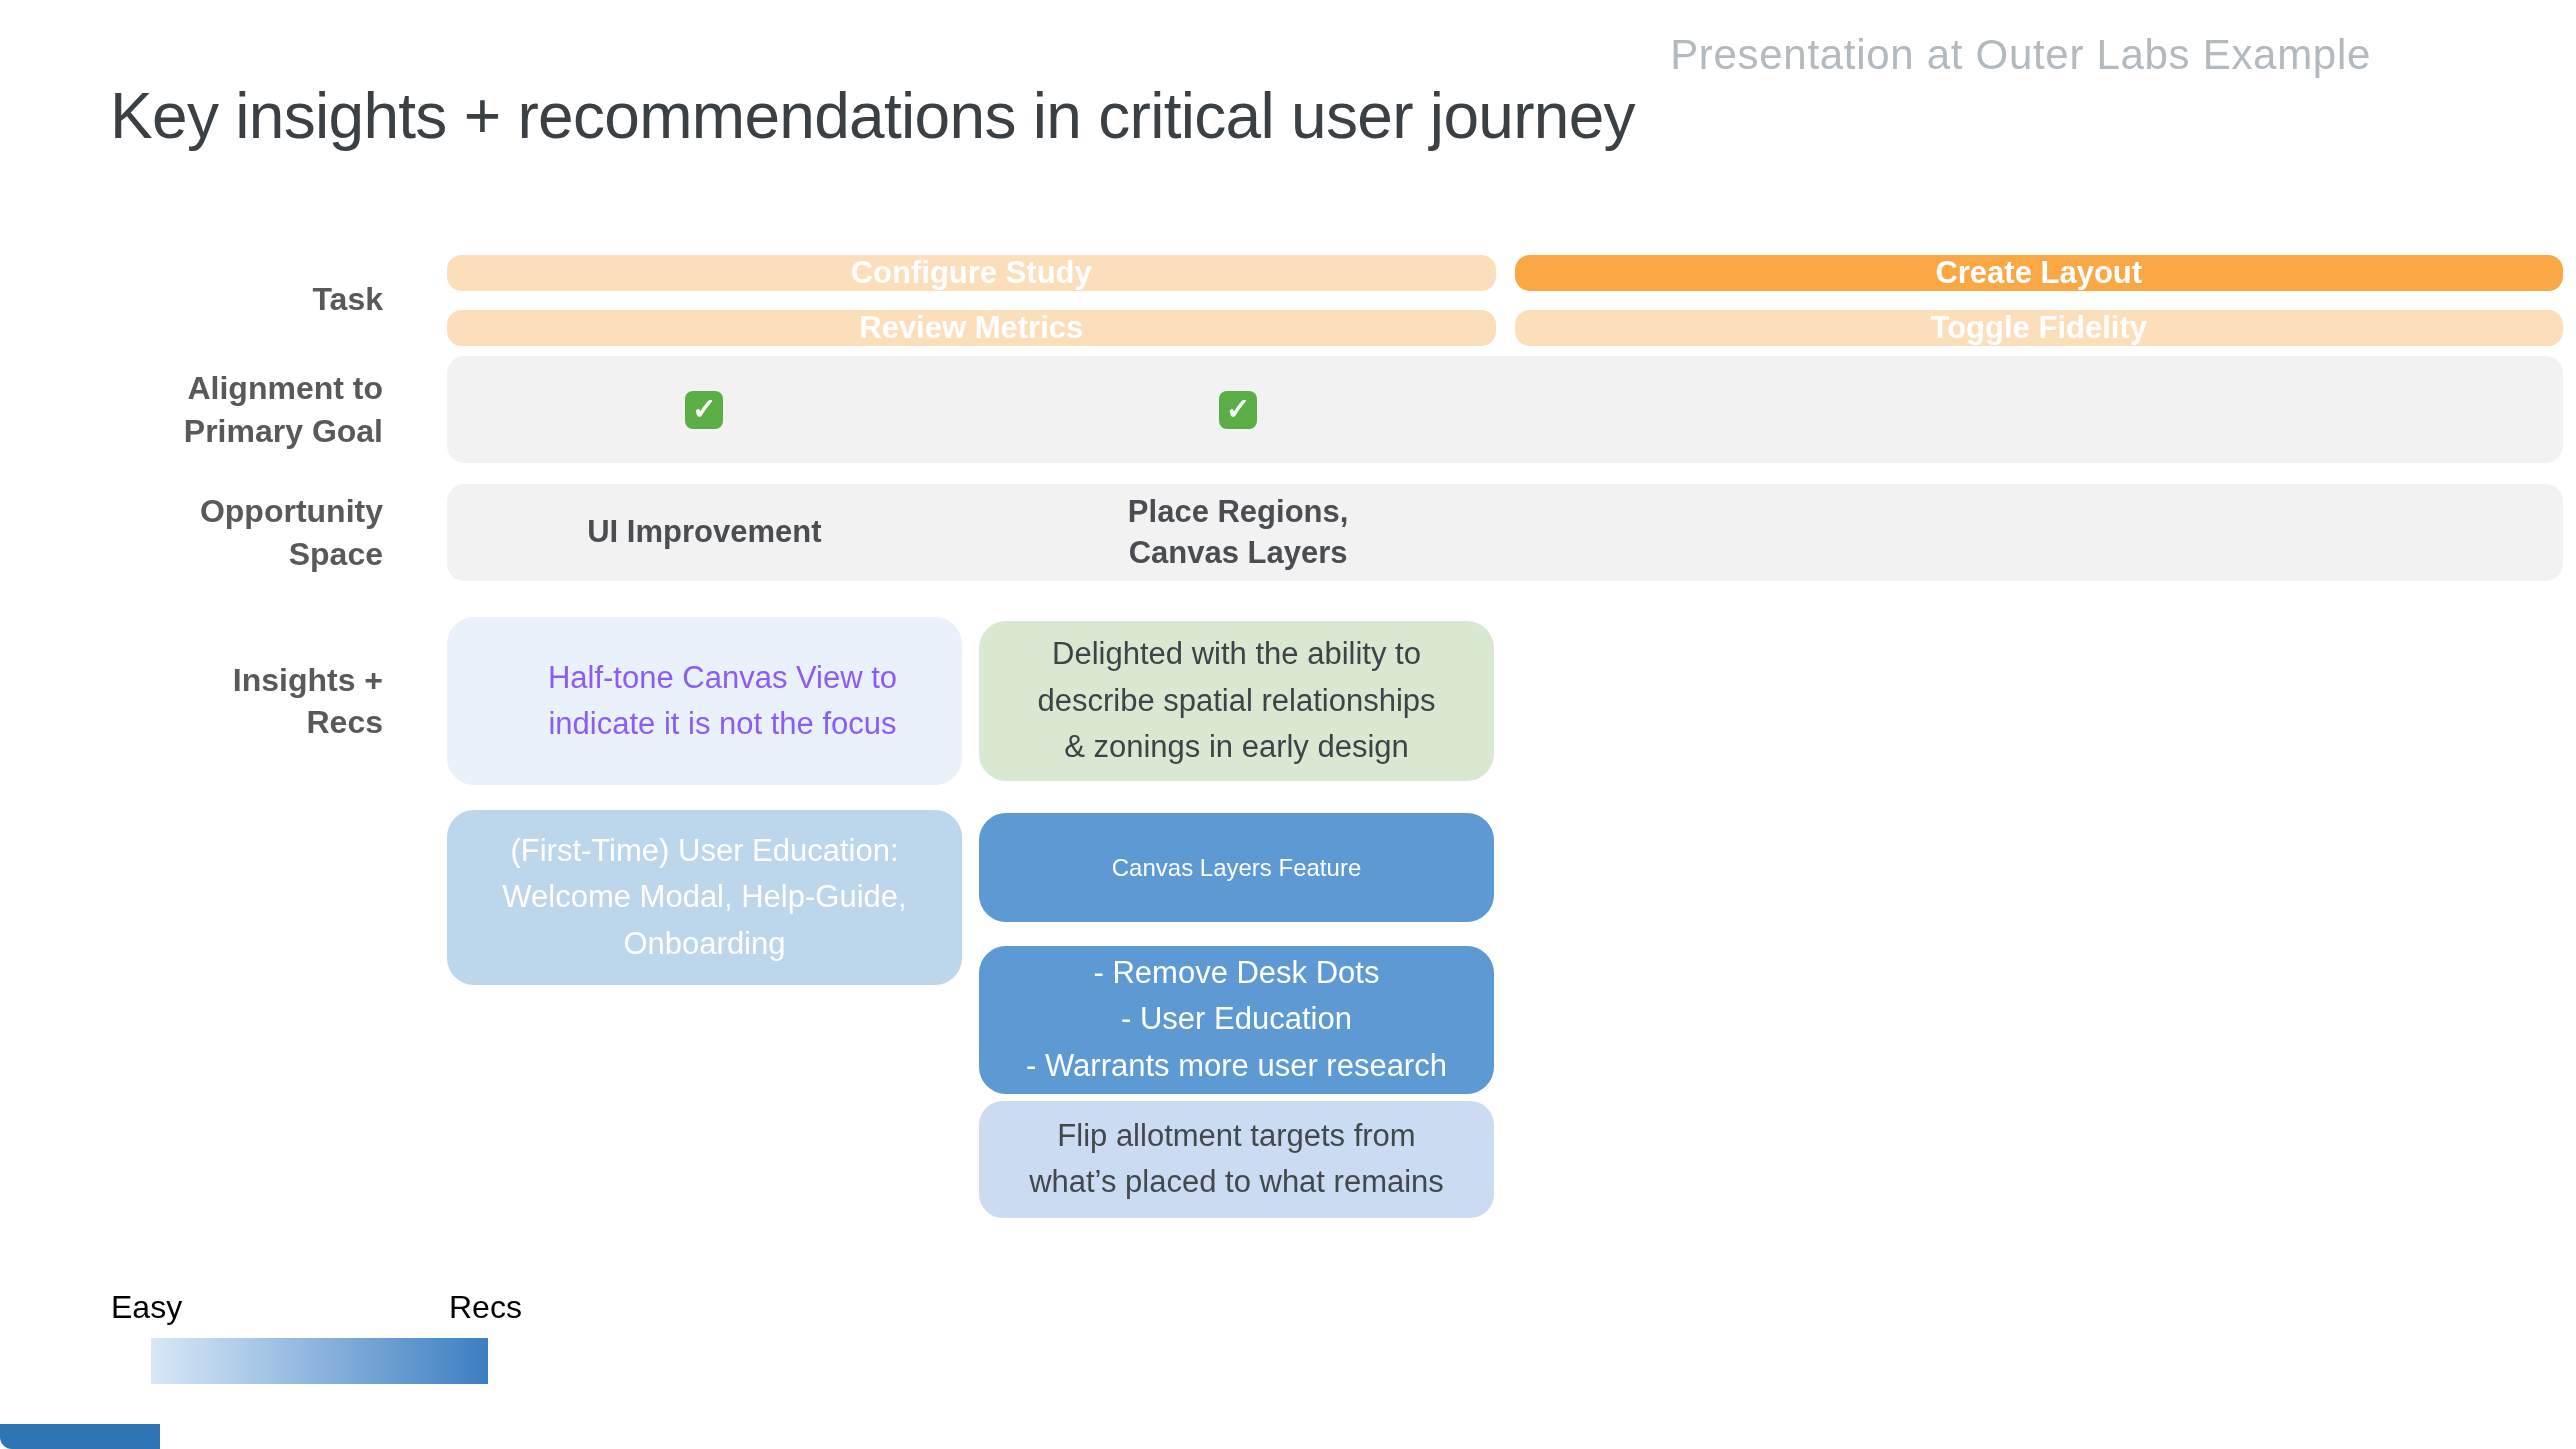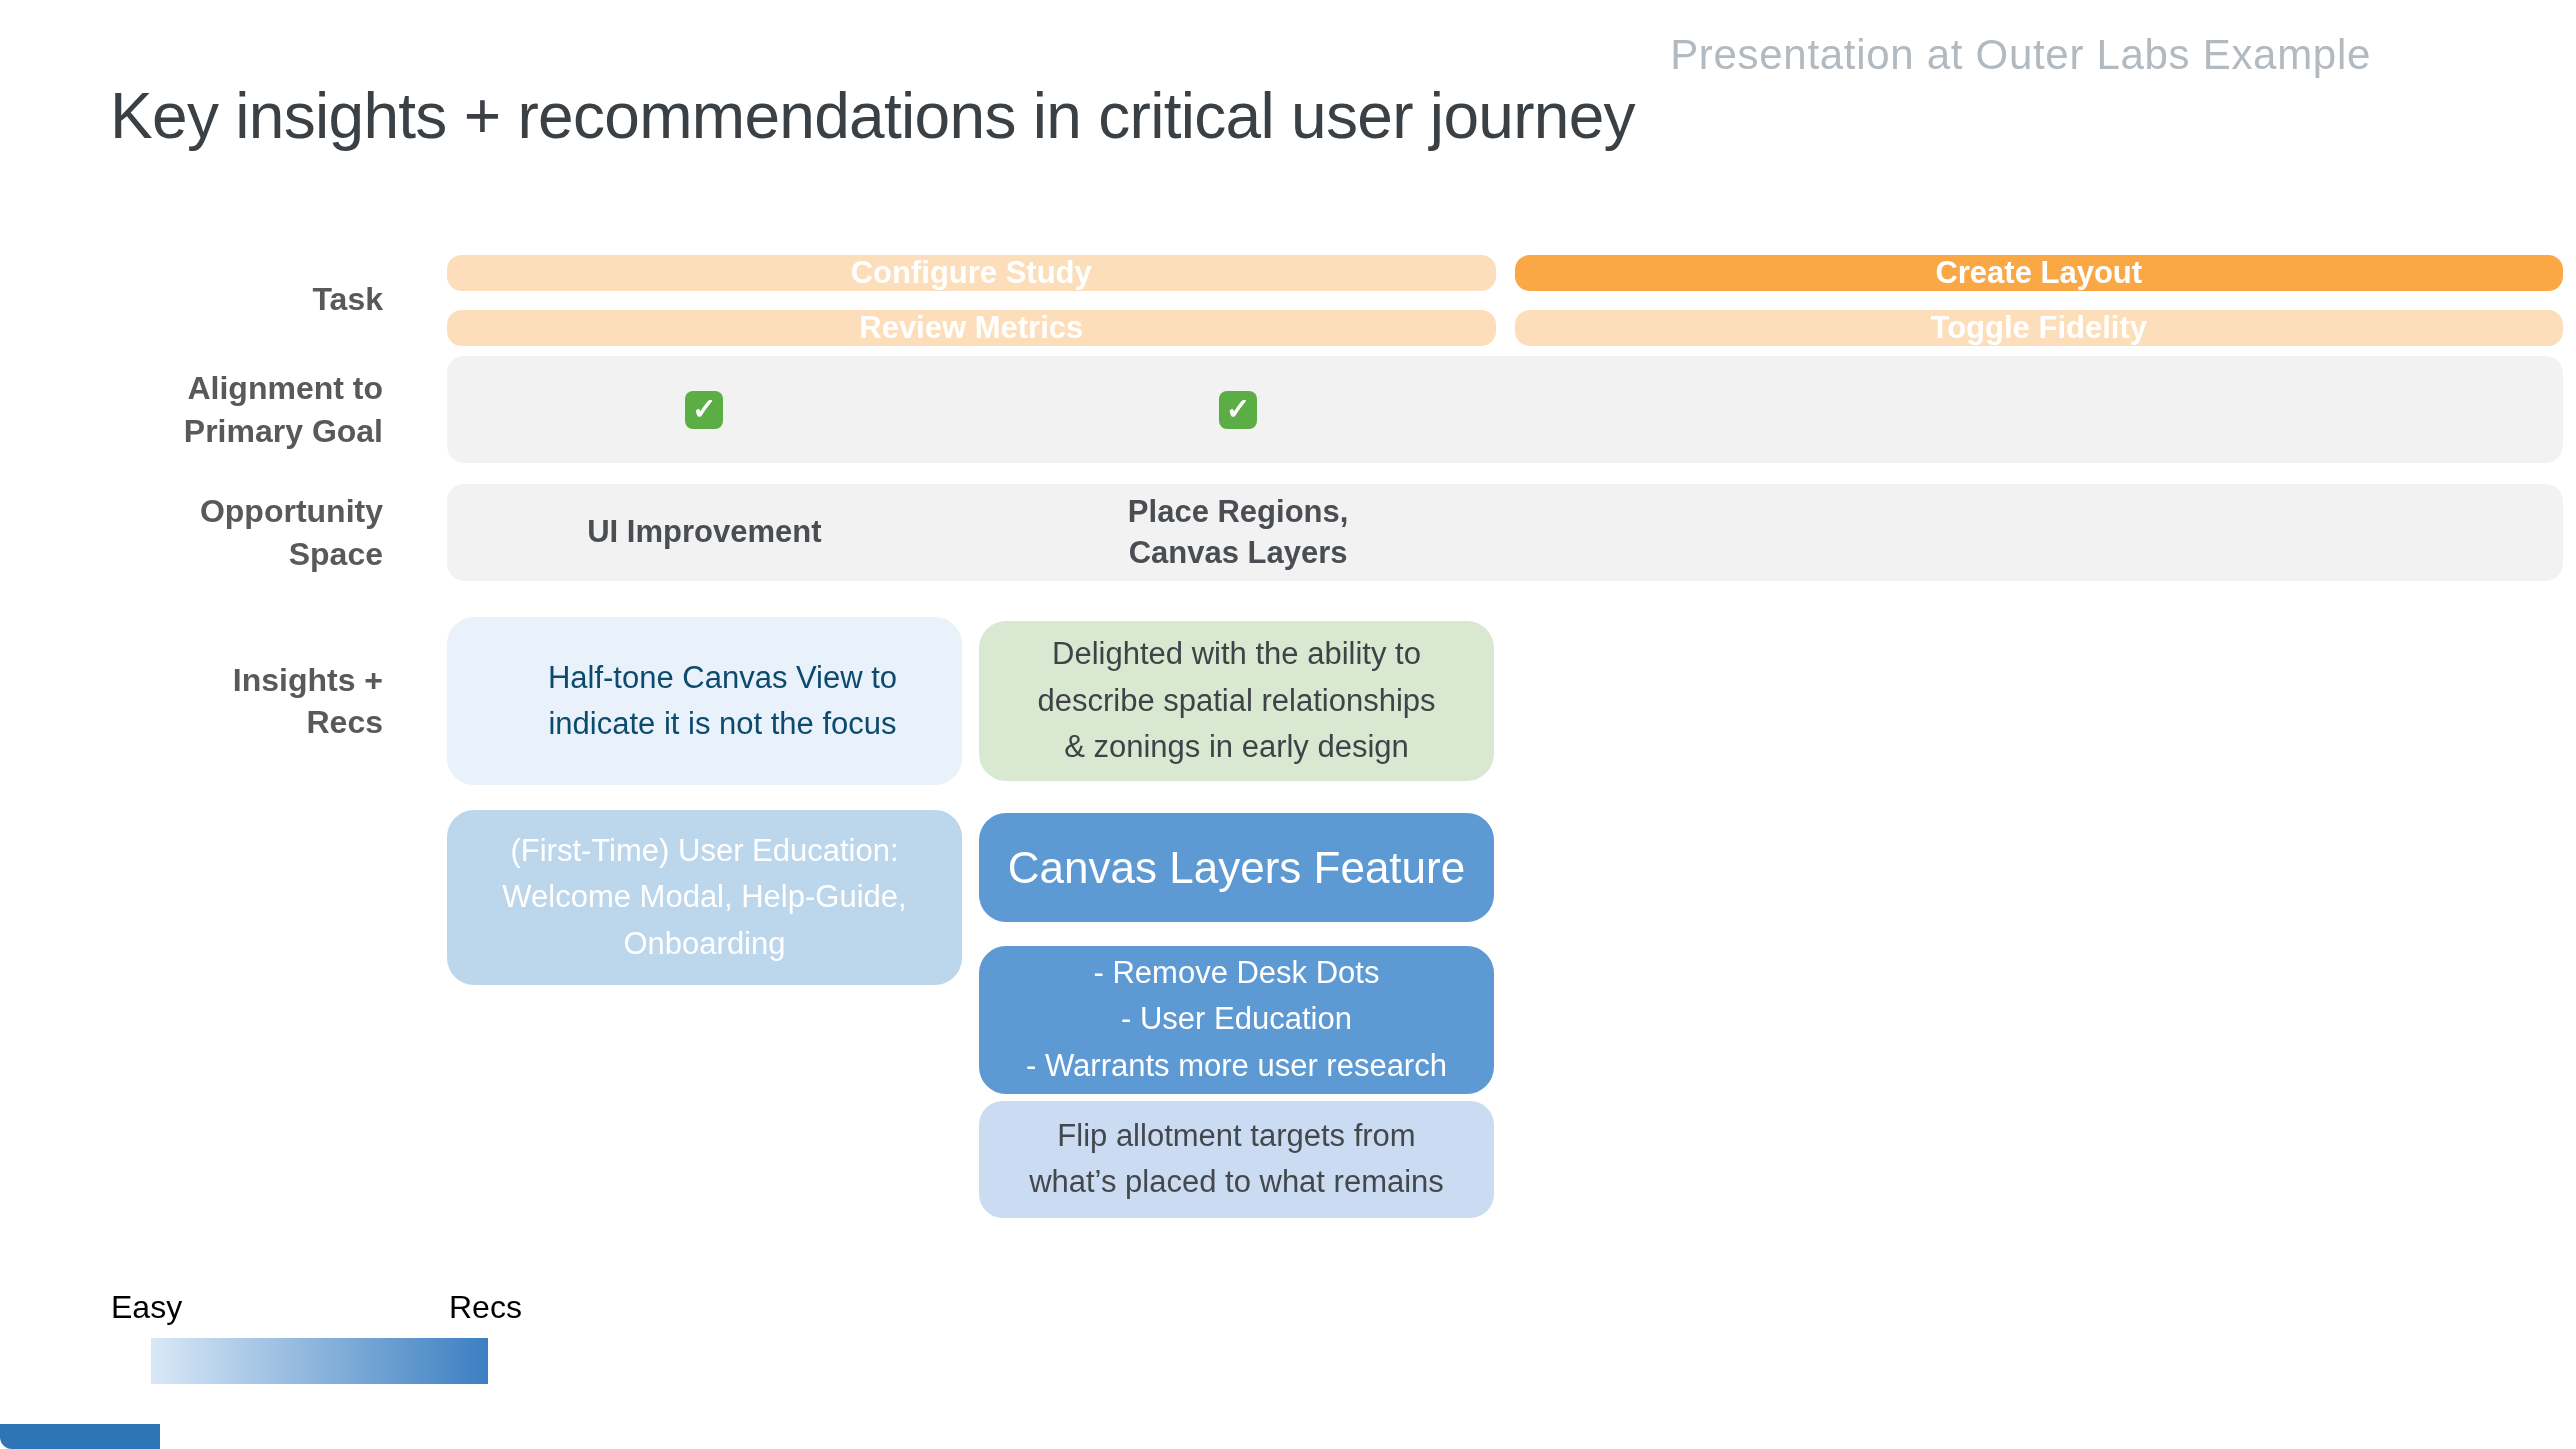--- a/index.html
+++ b/index.html
@@ -135,25 +135,25 @@
     border-radius: 27px;
     display: flex;
     align-items: center;
     justify-content: center;
     text-align: center;
     white-space: pre-line;
     font-size: 31px;
     line-height: 1.5;
   }
 
-  .box-faint-blue { background: var(--faint-blue, #E9F1FA); color: #0c4a6e; height: 168px; margin-bottom: 25px; padding-left: 36px; }
+  .box-faint-blue { background: var(--faint-blue, #E9F1FA); color: #8b5cf6; height: 168px; margin-bottom: 25px; padding-left: 36px; }
   .box-light-blue { background: var(--light-blue, #BCD6EC); color: #ffffff; height: 175px; }
 
   .box-green     { background: var(--green, #D9E8D1);    color: #3e4347; height: 160px; margin-bottom: 32px; }
-  .box-mid-blue-1{ background: var(--mid-blue, #5D9AD4); color: #ffffff; height: 109px; margin-bottom: 23.5px; font-size: 44px; }
+  .box-mid-blue-1{ background: var(--mid-blue, #5D9AD4); color: #ffffff; height: 109px; margin-bottom: 23.5px; font-size: 24px; }
   .box-mid-blue-2{ background: var(--mid-blue, #5D9AD4); color: #ffffff; height: 148px; margin-bottom: 7px; }
   .box-dark-blue { background: var(--dark-blue, #3377BE); color: #ffffff; height: 72px; margin-bottom: 25px; border-radius: 20px; font-size: 32px; }
   .box-pale-blue { background: var(--pale-blue, #CBDCF2); color: #43484d; height: 117px; border-radius: 24px; }
 
   
   .hidden-descender {
     position: absolute;
     z-index: 0;
     width: 11.4px;
     height: 14.8px;

